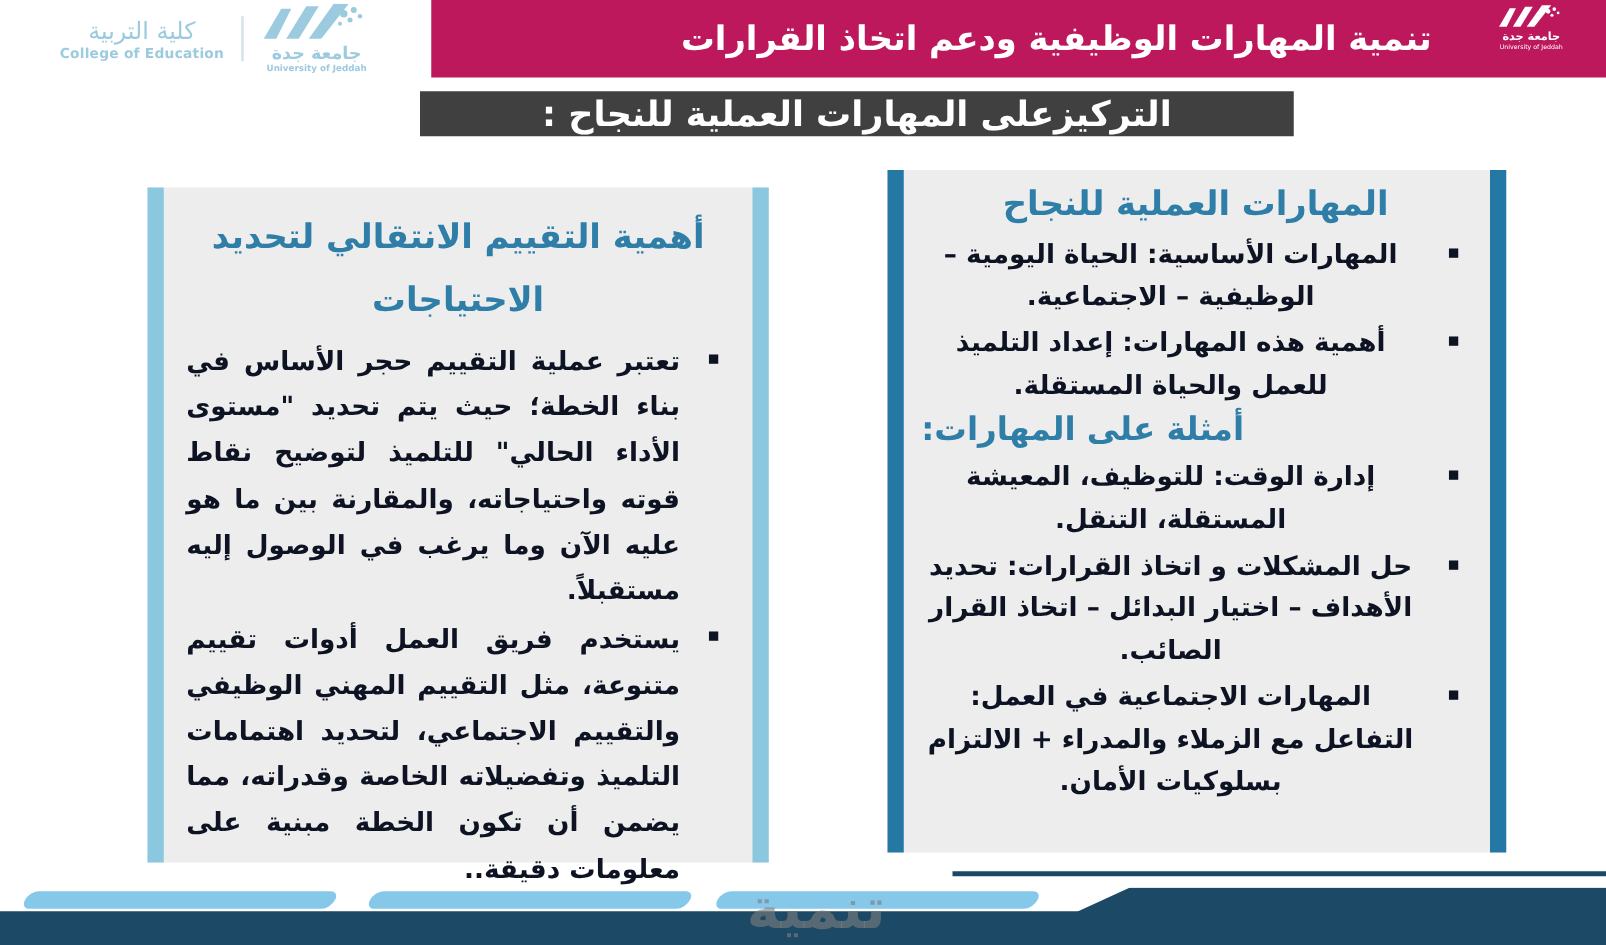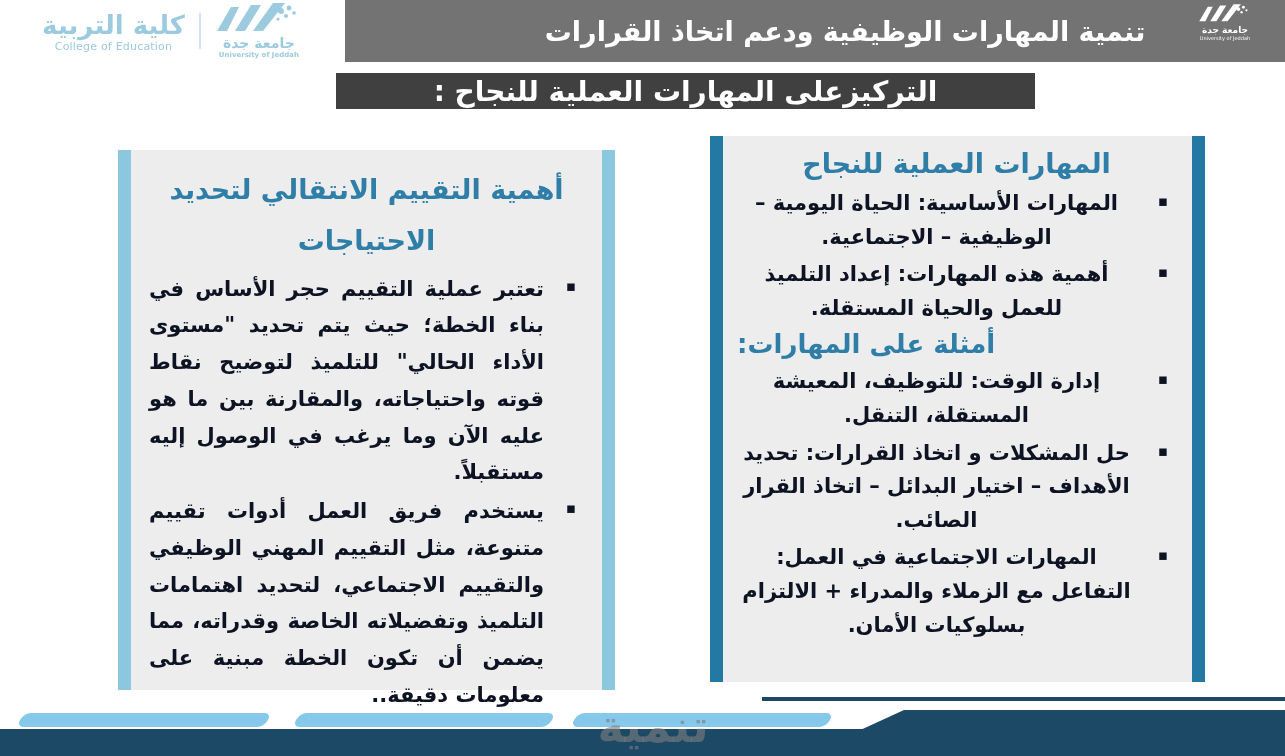--- a/index.html
+++ b/index.html
@@ -4,28 +4,28 @@
 <style>
   * { margin:0; padding:0; box-sizing:border-box; }
   html,body { width:1285px; height:756px; }
   body { font-family:"DejaVu Sans", sans-serif; background:#fff; }
   .slide { position:relative; width:1285px; height:756px; background:#ffffff; overflow:hidden; }
 
   
   .header-left { position:absolute; left:0; top:0; width:345px; height:62px; background:#ffffff;
     display:flex; align-items:center; justify-content:center; gap:14px; }
   .college-block { text-align:center; color:#9ccadf; }
-  .college-ar { font-size:26px; font-weight:bold; }
-  .college-en { font-size:11px; font-weight:normal; letter-spacing:0.2px; }
+  .college-ar { font-size:19px; font-weight:normal; }
+  .college-en { font-size:11px; font-weight:bold; letter-spacing:0.2px; }
   .hdr-divider { width:2px; height:36px; background:#d4e4ec; }
   .uni-block { text-align:center; color:#9ccadf; }
   .uni-ar { font-size:14px; font-weight:bold; }
   .uni-en { font-size:7px; font-weight:bold; }
 
-  .header-bar { position:absolute; left:345px; top:0; width:940px; height:62px; background:#737373;
+  .header-bar { position:absolute; left:345px; top:0; width:940px; height:62px; background:#be185d;
     display:flex; align-items:center; justify-content:center; }
   .header-title { color:#ffffff; font-size:27px; font-weight:bold; direction:rtl; padding-left:60px; }
   .header-logo-right { position:absolute; right:22px; top:3px; width:76px; text-align:center; color:#ffffff; }
   .header-logo-right .uni-ar-w { font-size:9px; font-weight:bold; }
   .header-logo-right .uni-en-w { font-size:5px; }
 
   
   .subtitle-bar { position:absolute; left:336px; top:73px; width:699px; height:36px; background:#404040;
     display:flex; align-items:center; justify-content:center; direction:rtl; }
   .subtitle-text { color:#ffffff; font-size:28px; font-weight:bold; }

